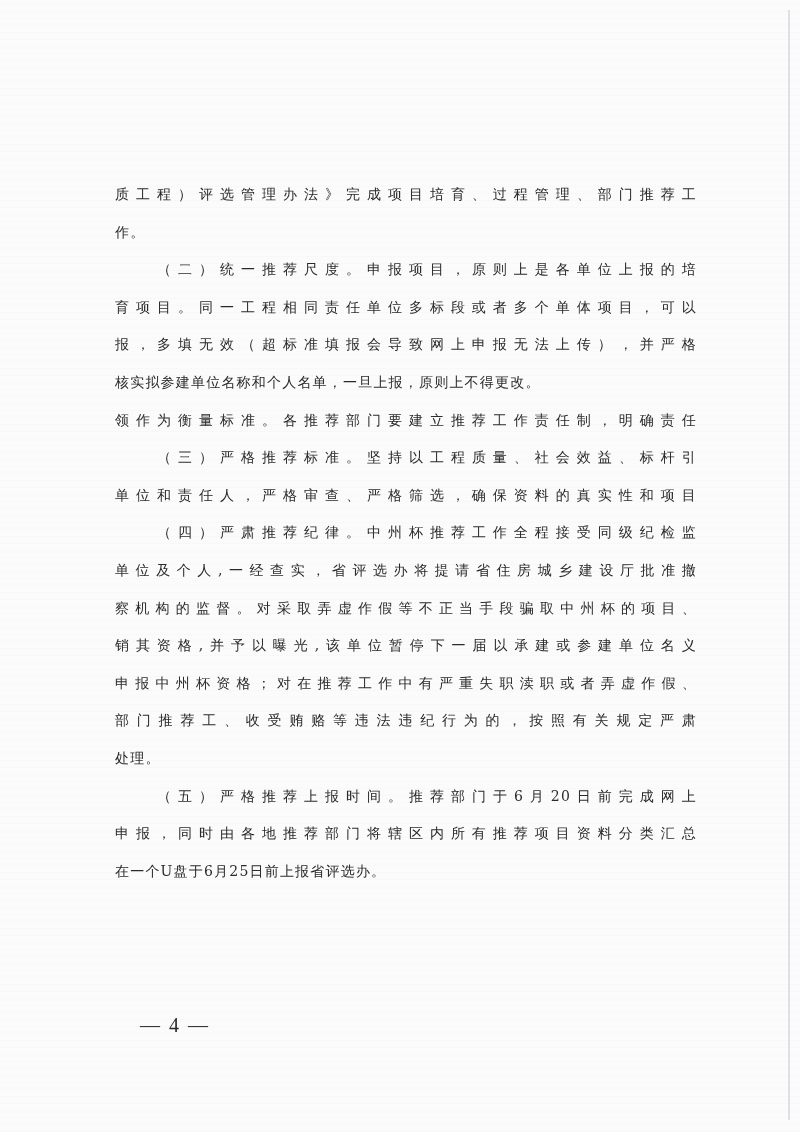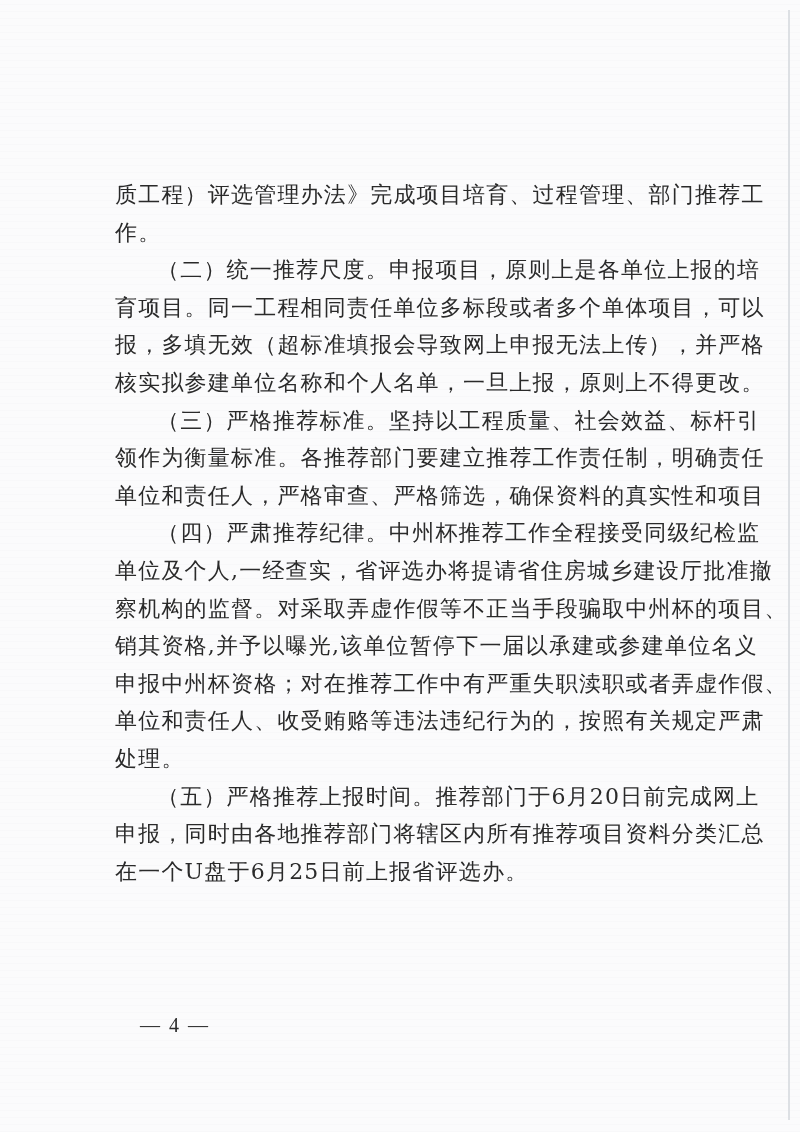--- a/index.html
+++ b/index.html
@@ -31,21 +31,21 @@
       top: 10px;
       width: 2px;
       height: 1110px;
       background: #dde0e4;
     }
     .body-text {
       position: absolute;
       left: 115px;
       top: 176px;
       width: 582px;
-      font-size: 22px;
+      font-size: 14px;
       line-height: 37.6px;
       letter-spacing: 1.2px;
       text-align: justify;
     }
     .line {
       display: block;
       white-space: nowrap;
       height: 37.6px;
       text-align-last: justify;
       text-align: justify;
@@ -83,32 +83,32 @@
     </div>
 
     <div>
       <span class="line indent"><span class="heading">（二）统一推荐尺度。</span><span>申报项目，原则上是各单位上报的培</span></span>
       <span class="line">育项目。同一工程相同责任单位多标段或者多个单体项目，可以</span>
       <span class="line">报，多填无效（超标准填报会导致网上申报无法上传），并严格</span>
       <span class="line last">核实拟参建单位名称和个人名单，一旦上报，原则上不得更改。</span>
     </div>
 
     <div>
+      <span class="line">领作为衡量标准。各推荐部门要建立推荐工作责任制，明确责任</span>
       <span class="line indent"><span class="heading">（三）严格推荐标准。</span><span>坚持以工程质量、社会效益、标杆引</span></span>
-      <span class="line">领作为衡量标准。各推荐部门要建立推荐工作责任制，明确责任</span>
       <span class="line">单位和责任人，严格审查、严格筛选，确保资料的真实性和项目</span>
     </div>
 
     <div>
       <span class="line indent"><span class="heading">（四）严肃推荐纪律。</span><span>中州杯推荐工作全程接受同级纪检监</span></span>
       <span class="line">单位及个人,一经查实，省评选办将提请省住房城乡建设厅批准撤</span>
       <span class="line">察机构的监督。对采取弄虚作假等不正当手段骗取中州杯的项目、</span>
       <span class="line">销其资格,并予以曝光,该单位暂停下一届以承建或参建单位名义</span>
       <span class="line">申报中州杯资格；对在推荐工作中有严重失职渎职或者弄虚作假、</span>
-      <span class="line">单位和责任人、收受贿赂等违法违纪行为的，按照有关规定严肃</span>
+      <span class="line">部门推荐工、收受贿赂等违法违纪行为的，按照有关规定严肃</span>
       <span class="line last">处理。</span>
     </div>
 
     <div>
       <span class="line indent"><span class="heading">（五）严格推荐上报时间。</span><span>推荐部门于6月20日前完成网上</span></span>
       <span class="line">申报，同时由各地推荐部门将辖区内所有推荐项目资料分类汇总</span>
       <span class="line last">在一个U盘于6月25日前上报省评选办。</span>
     </div>
 
   </div>

